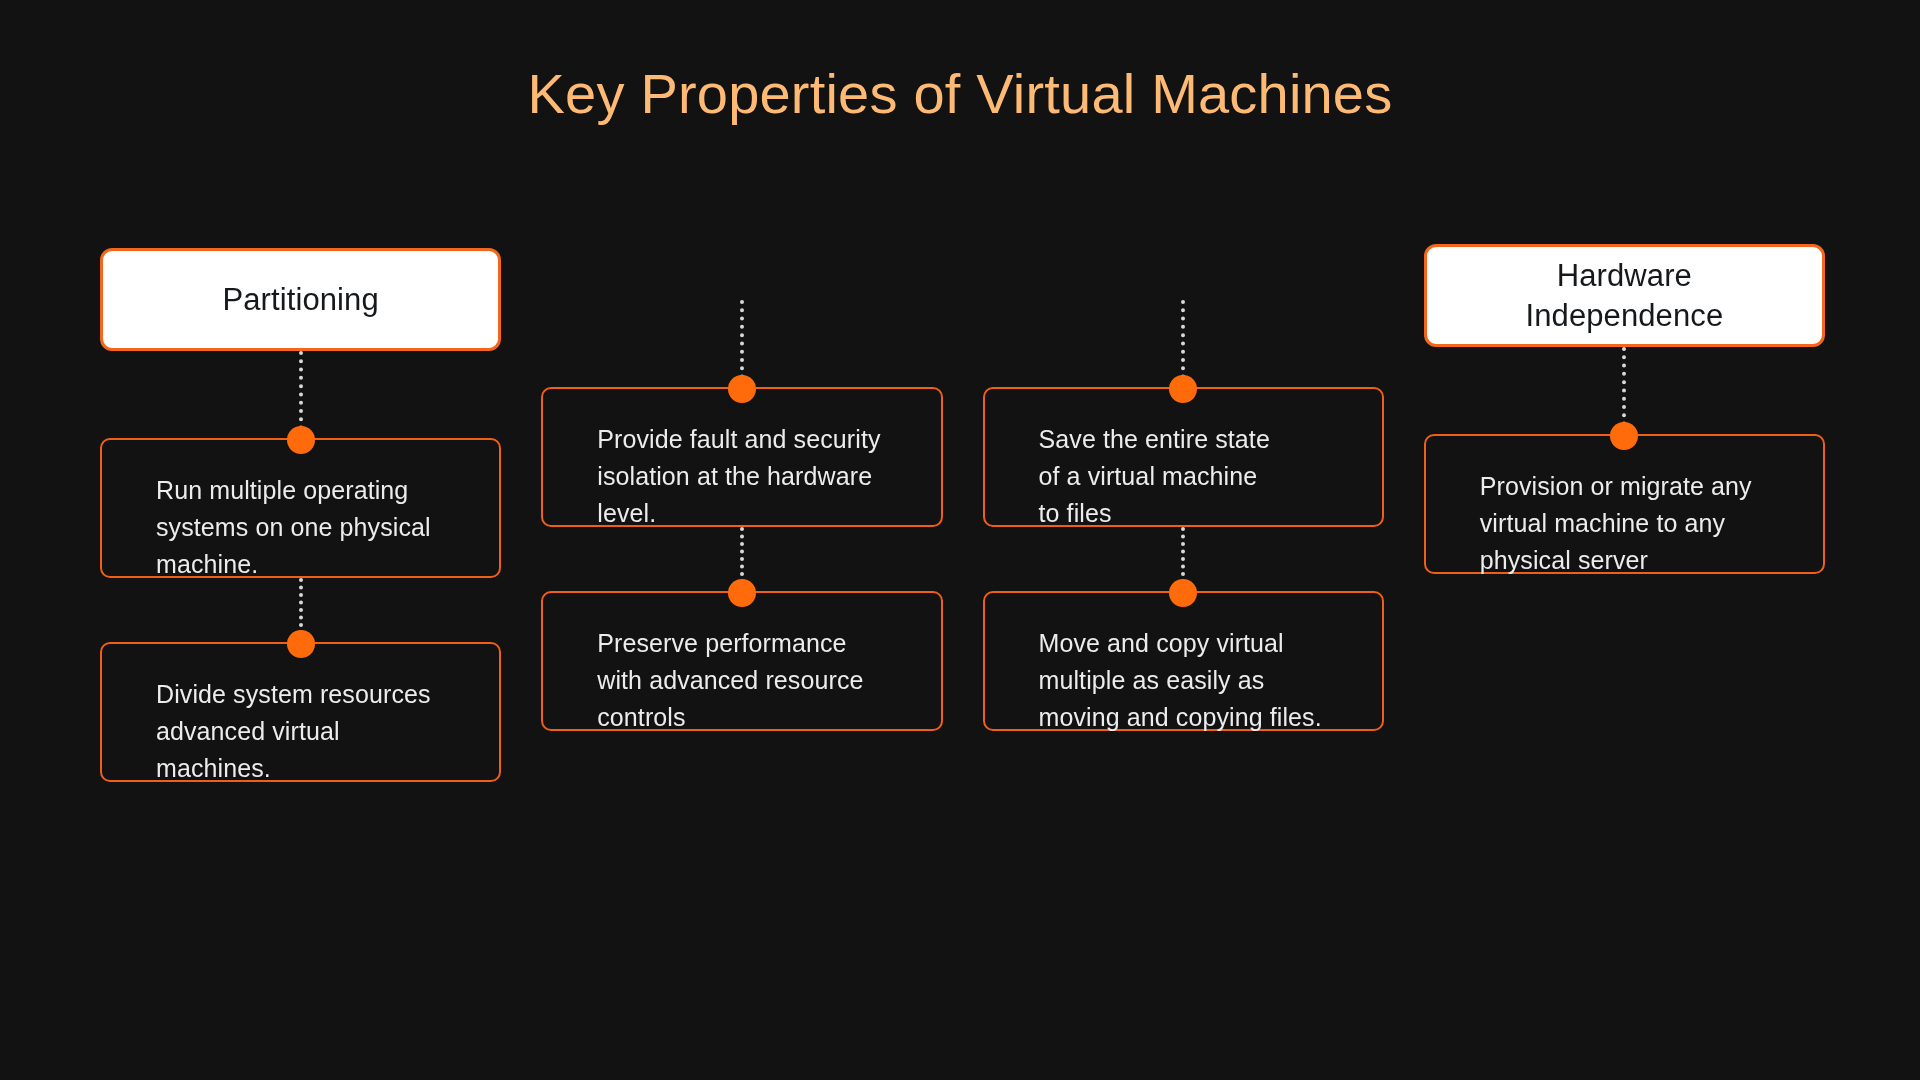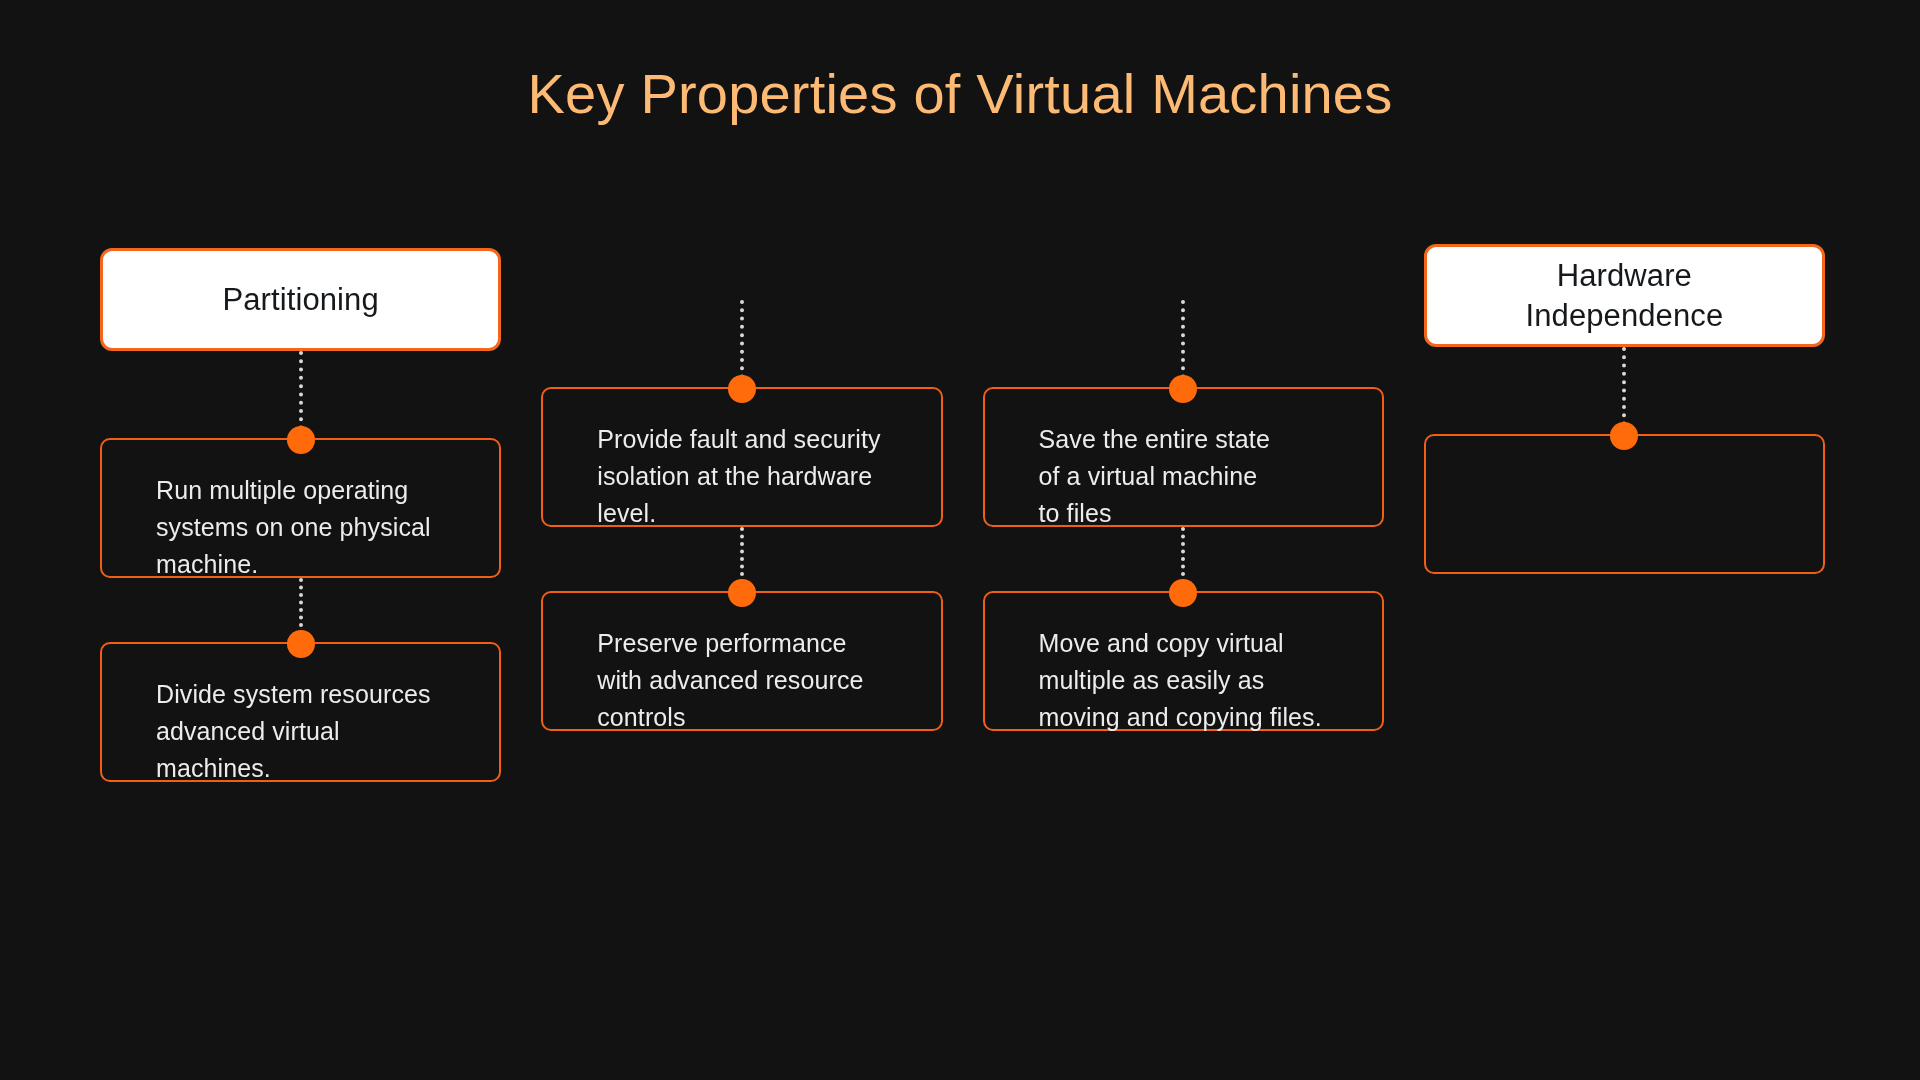--- a/index.html
+++ b/index.html
@@ -230,20 +230,23 @@
         <span class="head-card-label" style="white-space: pre-line;">Hardware
 Independence</span>
       </div>
 
       <div class="connector">
         <div class="connector-line"></div>
       </div>
 
       <div class="body-card">
         <span class="node-dot"></span>
+        <div class="body-card-text">Provision or migrate any
+virtual machine to any
+physical server</div>
       </div>
 
       <div class="spacer-connector"></div>
       <div class="spacer-card"></div>
 
     </div>
 
   </div>
 </div>
 

